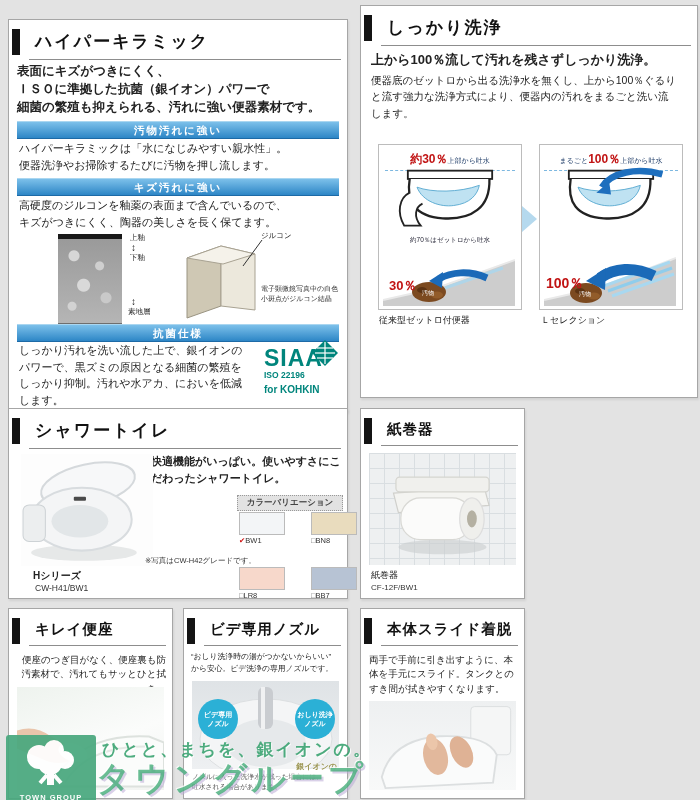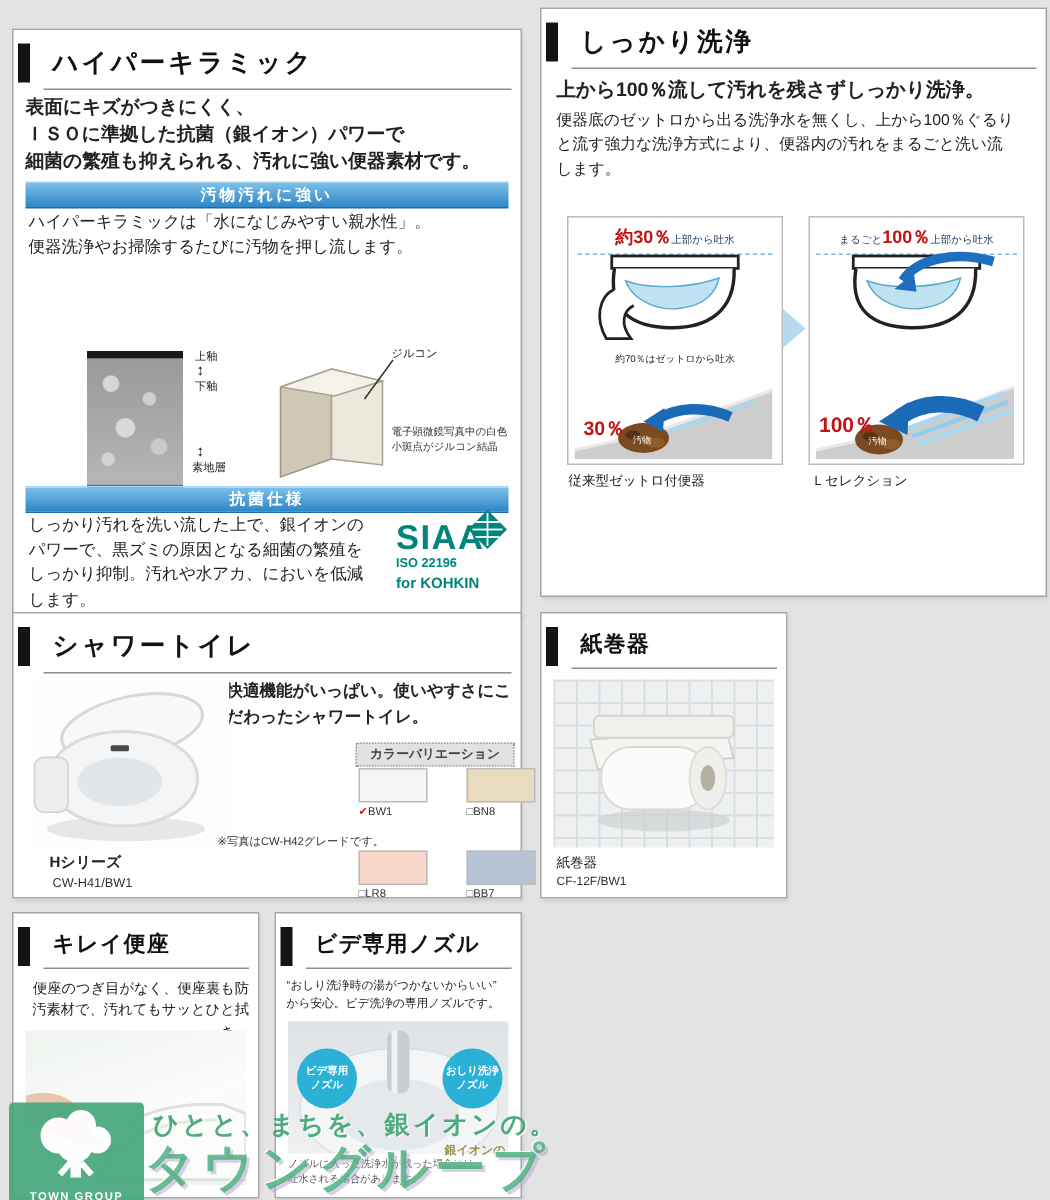--- a/index.html
+++ b/index.html
@@ -37,20 +37,23 @@
 
   <div class="panel" style="left:8px;top:19px;width:338px;height:391px;">
     <div class="pbar"></div>
     <div class="ptitle">ハイパーキラミック</div>
     <div class="txt b" style="left:8px;right:6px;top:42px;font-size:12.5px;line-height:1.45;">表面にキズがつきにくく、
 ＩＳＯに準拠した抗菌（銀イオン）パワーで
 細菌の繁殖も抑えられる、汚れに強い便器素材です。</div>
     <div class="banner" style="top:101px;">汚物汚れに強い</div>
     <div class="txt" style="left:10px;right:8px;top:120px;font-size:11px;">ハイパーキラミックは「水になじみやすい親水性」。
 便器洗浄やお掃除するたびに汚物を押し流します。</div>
+    <div class="banner" style="top:158px;">キズ汚れに強い</div>
+    <div class="txt" style="left:10px;right:8px;top:177px;font-size:11px;">高硬度のジルコンを釉薬の表面まで含んでいるので、
+キズがつきにくく、陶器の美しさを長く保てます。</div>
 
     <div style="position:absolute;left:0;top:212px;width:338px;height:88px;">
       <div class="micro" style="position:absolute;left:49px;top:2px;width:64px;height:84px;border-top:5px solid #181818;border-bottom:6px solid #6e6e6e;"></div>
       <div class="txt" style="left:121px;top:0;font-size:7.5px;">上釉</div>
       <div class="txt" style="left:122px;top:8px;font-size:10px;color:#111;">↕</div>
       <div class="txt" style="left:121px;top:20px;font-size:7.5px;">下釉</div>
       <div class="txt" style="left:122px;top:62px;font-size:10px;color:#111;">↕</div>
       <div class="txt" style="left:119px;top:74px;font-size:7.5px;">素地層</div>
       <svg width="110" height="88" viewBox="0 0 110 88" style="position:absolute;left:150px;top:0;">
         <polygon points="28,26 62,14 62,74 28,86" fill="#cfc8b4" stroke="#9a9482" stroke-width="1"></polygon>
@@ -235,20 +238,36 @@
       <div style="position:absolute;left:6px;top:18px;width:40px;height:40px;border-radius:50%;background:#2bb0d6;color:#fff;font-size:7px;font-weight:bold;display:flex;align-items:center;justify-content:center;text-align:center;white-space:pre-line;line-height:1.3;">ビデ専用
 ノズル</div>
       <div style="position:absolute;right:4px;top:18px;width:40px;height:40px;border-radius:50%;background:#2bb0d6;color:#fff;font-size:7px;font-weight:bold;display:flex;align-items:center;justify-content:center;text-align:center;white-space:pre-line;line-height:1.3;">おしり洗浄
 ノズル</div>
     </div>
     <div class="txt b" style="right:10px;top:152px;font-size:8px;color:#9a9450;text-shadow:0 0 2px #fff;">銀イオンの</div>
     <div class="txt" style="left:8px;right:4px;top:163px;font-size:6.8px;line-height:1.45;color:#555;">ノズルに入った洗浄水が残った場合には、
 吐水される場合があります。</div>
   </div>
 
+  <div class="panel" style="left:360px;top:608px;width:163px;height:189px;">
+    <div class="pbar"></div>
+    <div class="ptitle small">本体スライド着脱</div>
+    <div class="txt" style="left:8px;right:5px;top:44px;font-size:9.5px;">両手で手前に引き出すように、本
+体を手元にスライド。タンクとの
+すき間が拭きやすくなります。</div>
+    <div class="photo" style="left:8px;top:92px;width:147px;height:89px;background:linear-gradient(#eef0f1,#f8f9f9);">
+      <svg width="147" height="89" viewBox="0 0 147 96">
+        <rect x="104" y="6" width="43" height="52" rx="4" fill="#f5f6f6" stroke="#dadedf"></rect>
+        <path d="M8 82 Q18 42 70 38 Q122 36 132 58 L128 88 L12 94 Z" fill="#fafbfb" stroke="#dcdfe0" stroke-width="2"></path>
+        <ellipse cx="66" cy="60" rx="13" ry="20" fill="#e2b89c" transform="rotate(-14 66 60)"></ellipse>
+        <ellipse cx="94" cy="55" rx="11" ry="18" fill="#dfb295" transform="rotate(-26 94 55)"></ellipse>
+        <ellipse cx="62" cy="44" rx="6" ry="9" fill="#ecc6aa" transform="rotate(-14 62 44)"></ellipse>
+      </svg>
+    </div>
+  </div>
 
 
   <div class="wm" style="left:6px;top:735px;width:90px;height:70px;background:#49a87e;border-radius:3px;opacity:.93;">
     <svg width="90" height="52" viewBox="0 0 90 52">
       <circle cx="33" cy="22" r="12" fill="#fff"></circle>
       <circle cx="48" cy="15" r="10" fill="#fff"></circle>
       <circle cx="59" cy="25" r="9" fill="#fff"></circle>
       <circle cx="44" cy="28" r="12" fill="#fff"></circle>
       <rect x="41" y="32" width="7" height="18" fill="#fff"></rect>
       <path d="M34 48 L41 40 M55 48 L48 40" stroke="#fff" stroke-width="4"></path>

